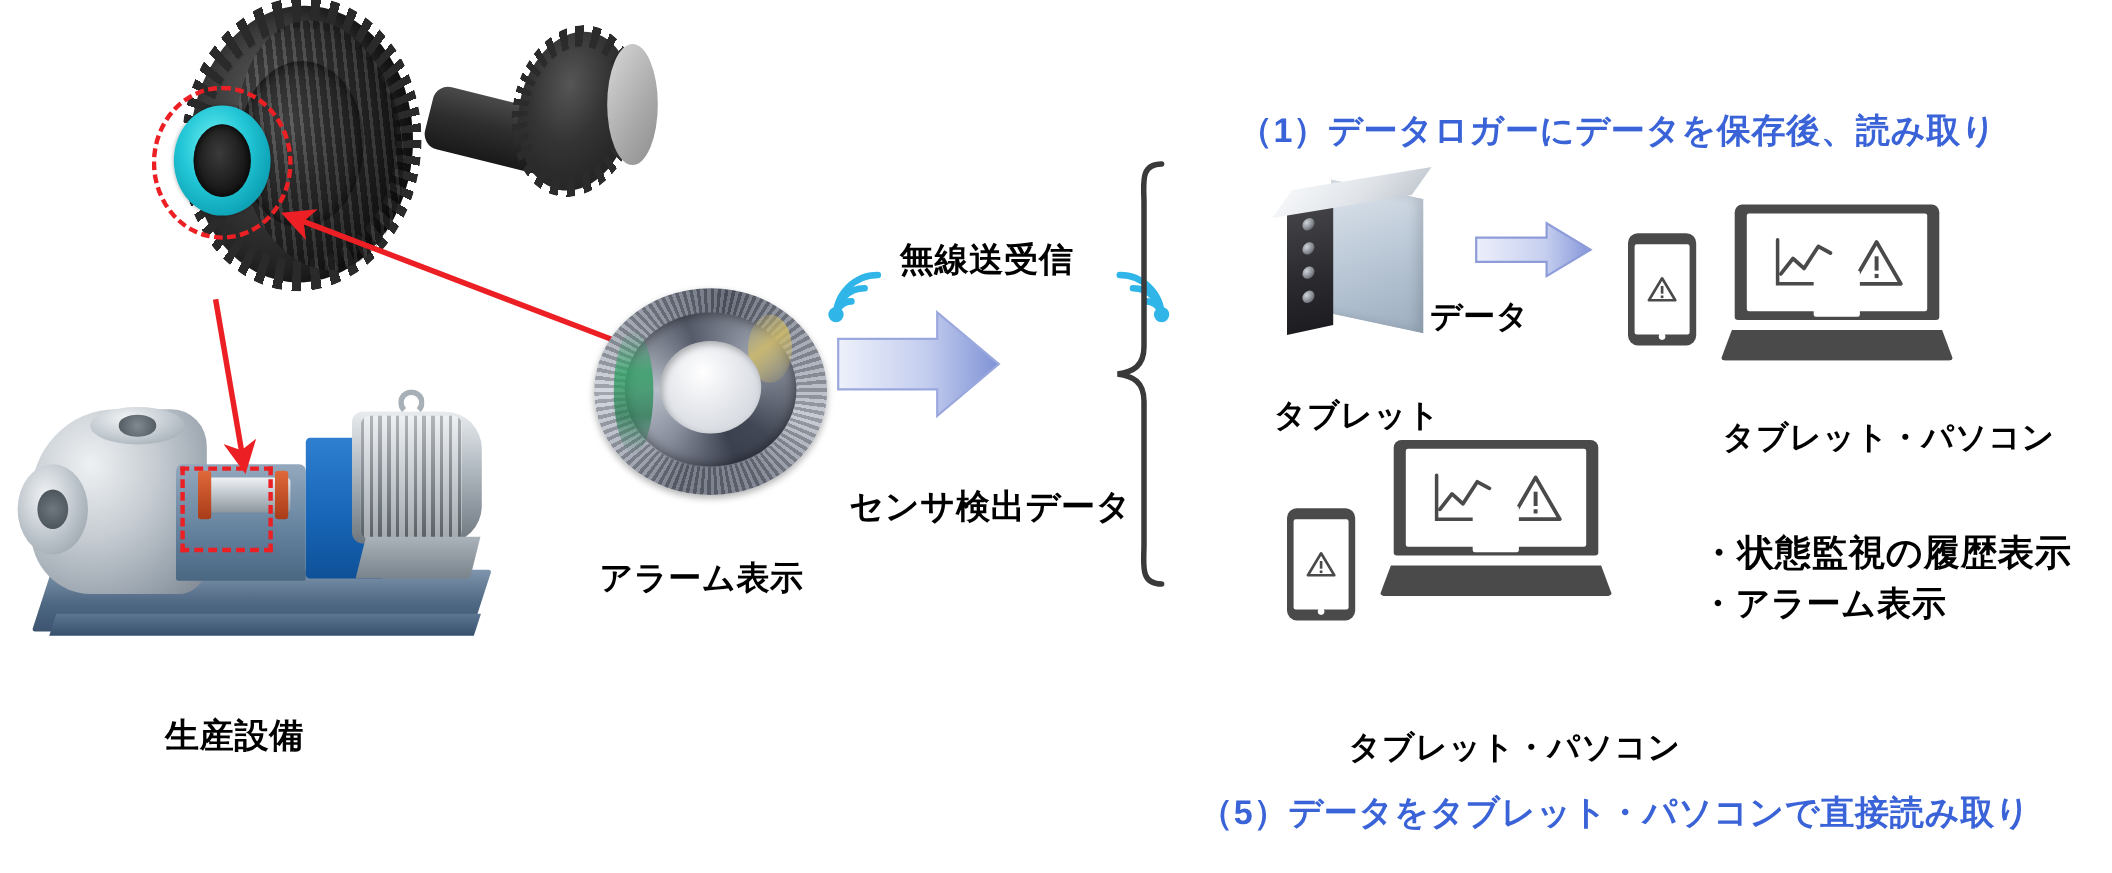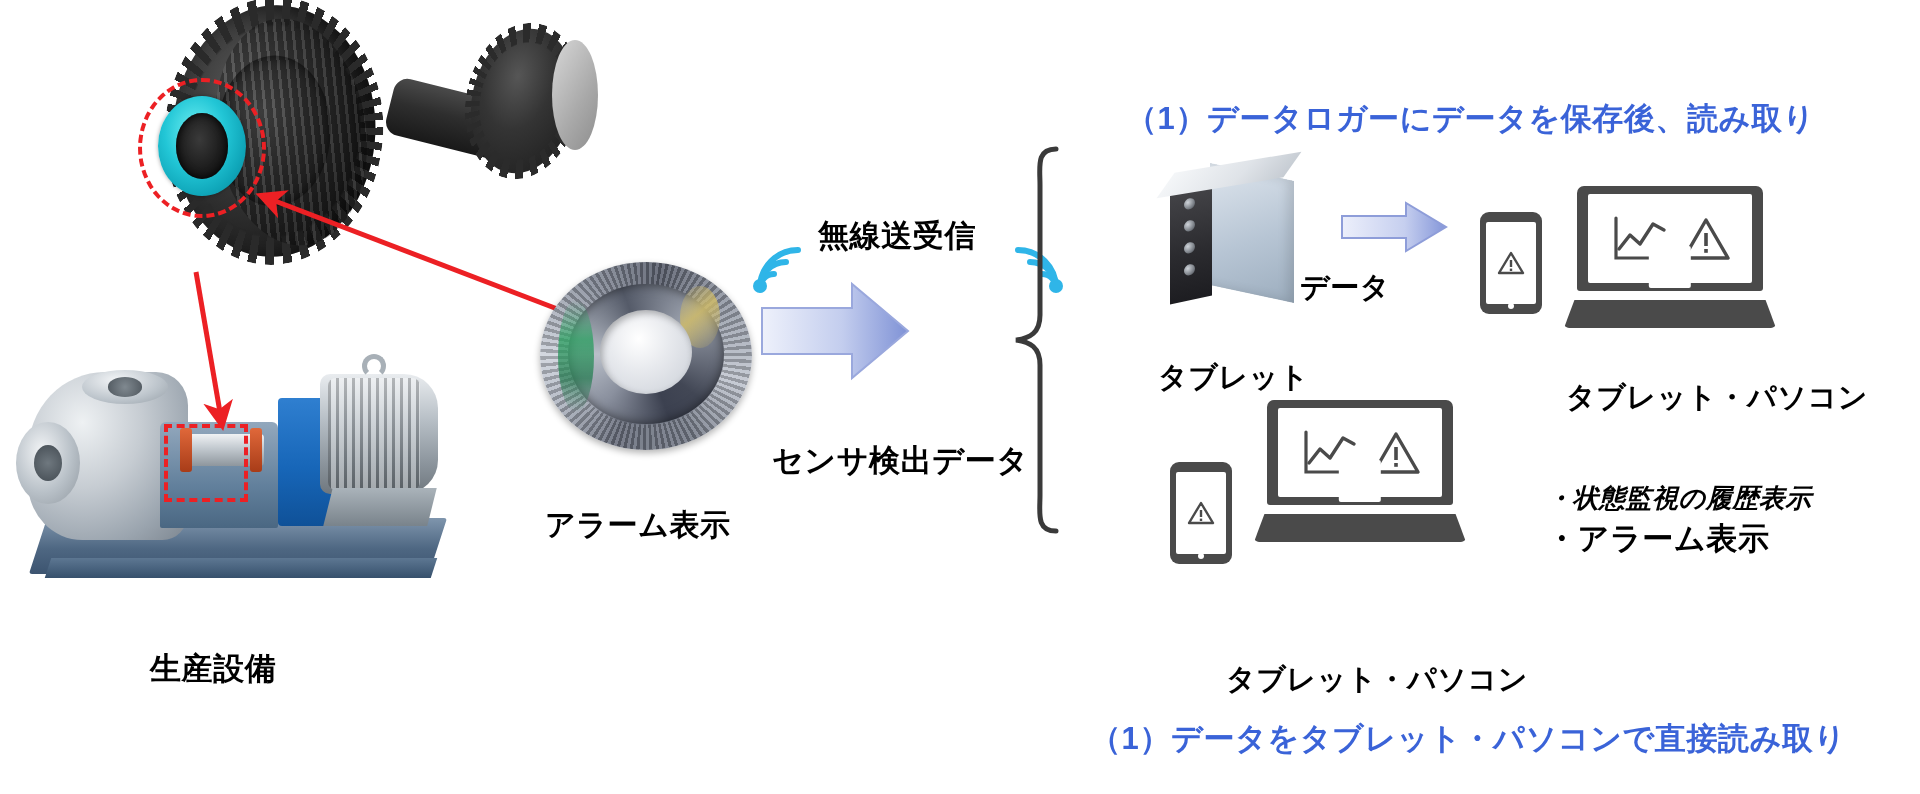--- a/index.html
+++ b/index.html
@@ -481,21 +481,21 @@
           </svg>
         </div>
       </div>
       <div class="laptop-base"></div>
       <div class="laptop-trackpad"></div>
     </div>
   </div>
   <div class="abs jp-label" style="left:1226px; top:660px; font-size:29px;">タブレット・パソコン</div>
 
   <div class="abs" id="status-list">
-    <div class="jp-label" style="font-size:26px;font-style:italic;">・状態監視の履歴表示</div>
+    <div class="jp-label" style="font-size:33px;">・状態監視の履歴表示</div>
     <div class="jp-label" style="font-size:31px;">・アラーム表示</div>
   </div>
 
-  <div class="abs jp-blue" style="left:1090px; top:718px; font-size:31px;">（1）データをタブレット・パソコンで直接読み取り</div>
+  <div class="abs jp-blue" style="left:1090px; top:718px; font-size:31px;">（5）データをタブレット・パソコンで直接読み取り</div>
 
   <div class="abs jp-label" style="left:150px; top:648px; font-size:31px;">生産設備</div>
 
 </div>
 
 </body></html>

